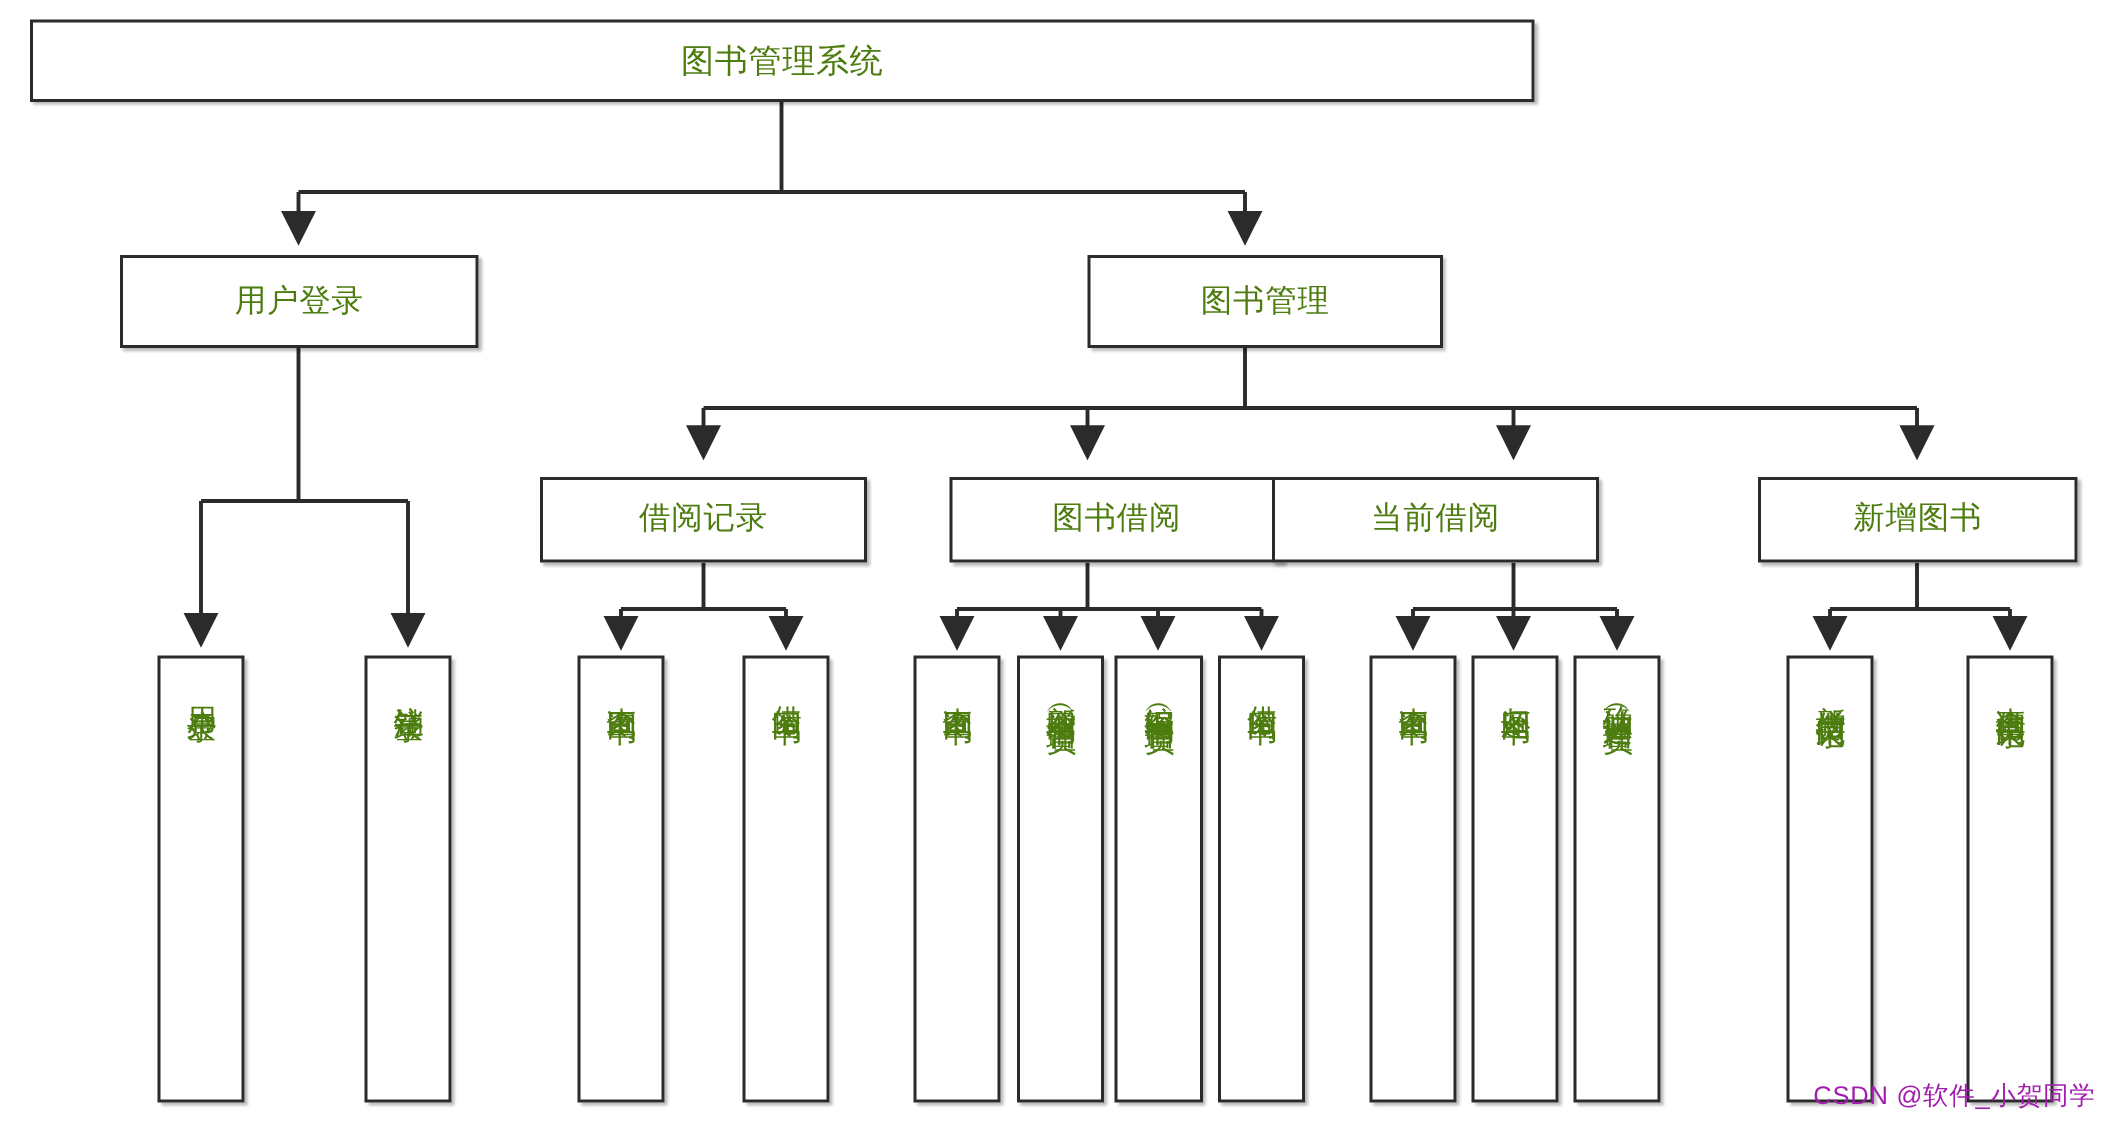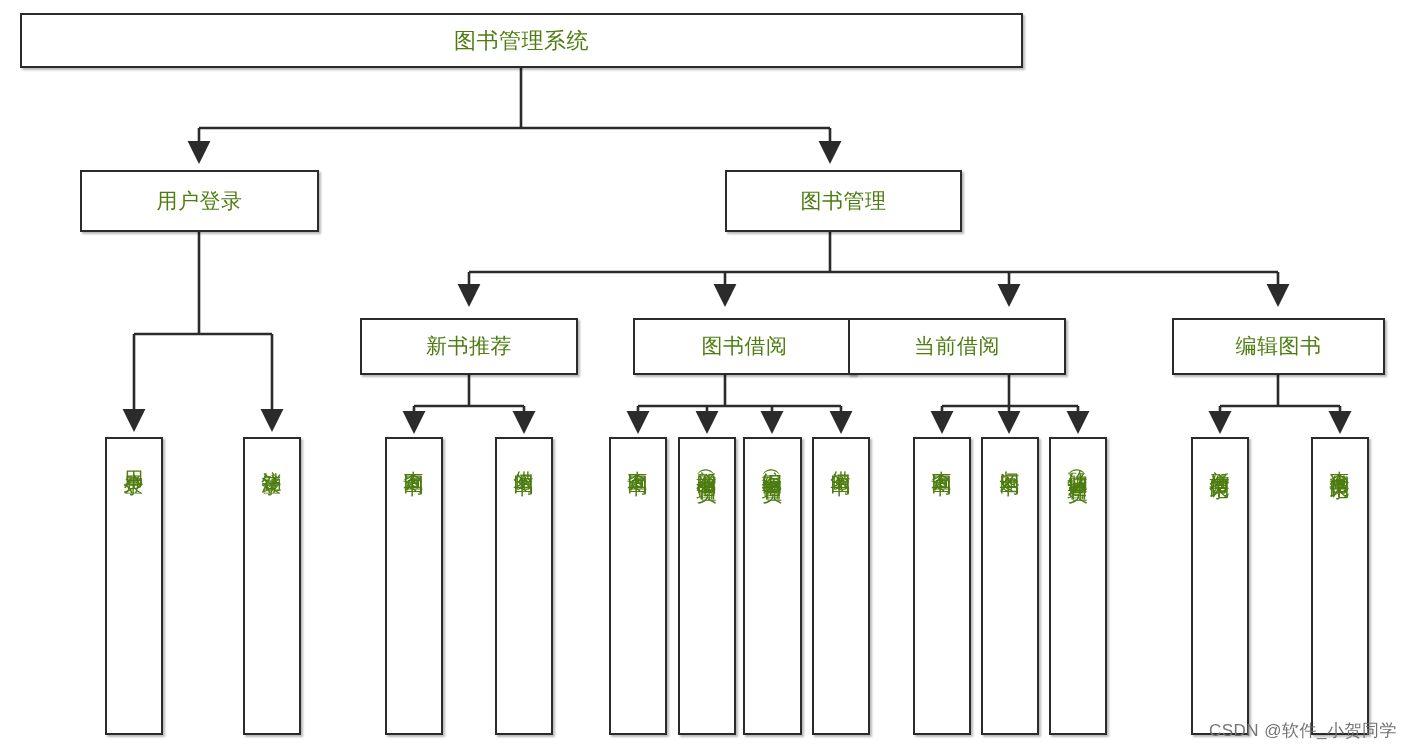--- a/index.html
+++ b/index.html
@@ -56,21 +56,21 @@
     font-size: 20px;
     letter-spacing: 2px;
     line-height: 1.1;
     white-space: nowrap;
   }
   #watermark {
     position: absolute;
     right: 8px;
     bottom: 5px;
     font-size: 17px;
-    color: #737373;
+    color: #a21caf;
     letter-spacing: 0.5px;
     z-index: 5;
     white-space: nowrap;
   }
 </style>
 </head>
 <body>
 
 <div id="canvas">
 
@@ -129,30 +129,30 @@
   </div>
 
   <div class="node" style="left:80px; top:170px; width:239px; height:62px;">
     <span class="label">用户登录</span>
   </div>
   <div class="node" style="left:712px; top:170px; width:237px; height:62px;margin-left:13px;">
     <span class="label">图书管理</span>
   </div>
 
   <div class="node" style="left:360px; top:318px; width:218px; height:57px;">
-    <span class="label">新书推荐</span>
+    <span class="label">借阅记录</span>
   </div>
   <div class="node" style="left:633px; top:318px; width:223px; height:57px;">
     <span class="label">图书借阅</span>
   </div>
   <div class="node" style="left:848px; top:318px; width:218px; height:57px;align-items:center;">
     <span class="label">当前借阅</span>
   </div>
   <div class="node" style="left:1172px; top:318px; width:213px; height:57px;">
-    <span class="label">编辑图书</span>
+    <span class="label">新增图书</span>
   </div>
 
   <div class="node leaf" style="left:105px; top:437px; width:58px; height:298px;">
     <span class="label">用户登录</span>
   </div>
   <div class="node leaf" style="left:243px; top:437px; width:58px; height:298px;">
     <span class="label">注销登录</span>
   </div>
 
   <div class="node leaf" style="left:385px; top:437px; width:58px; height:298px;">

